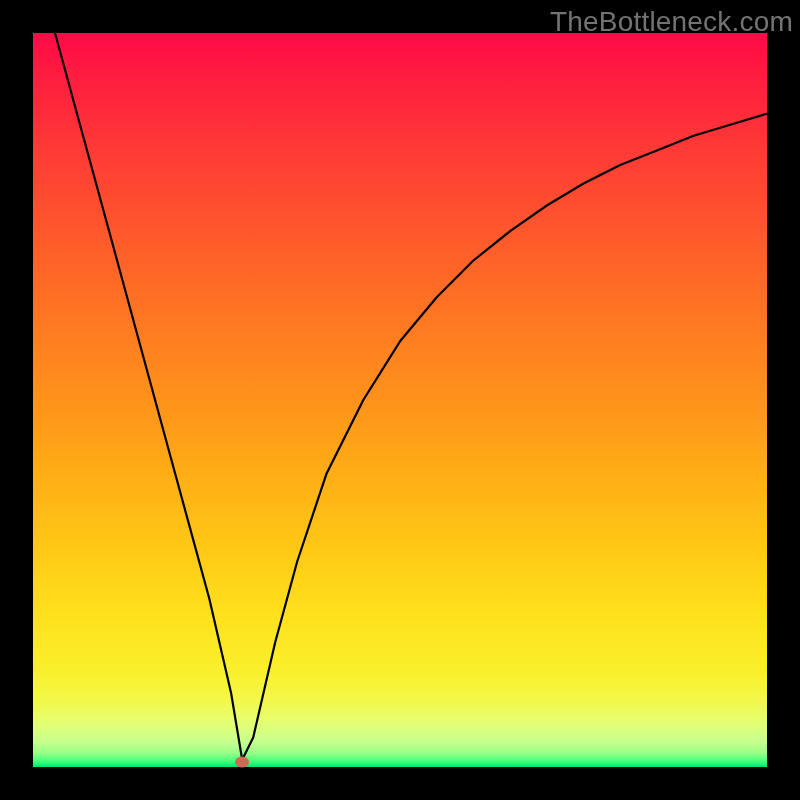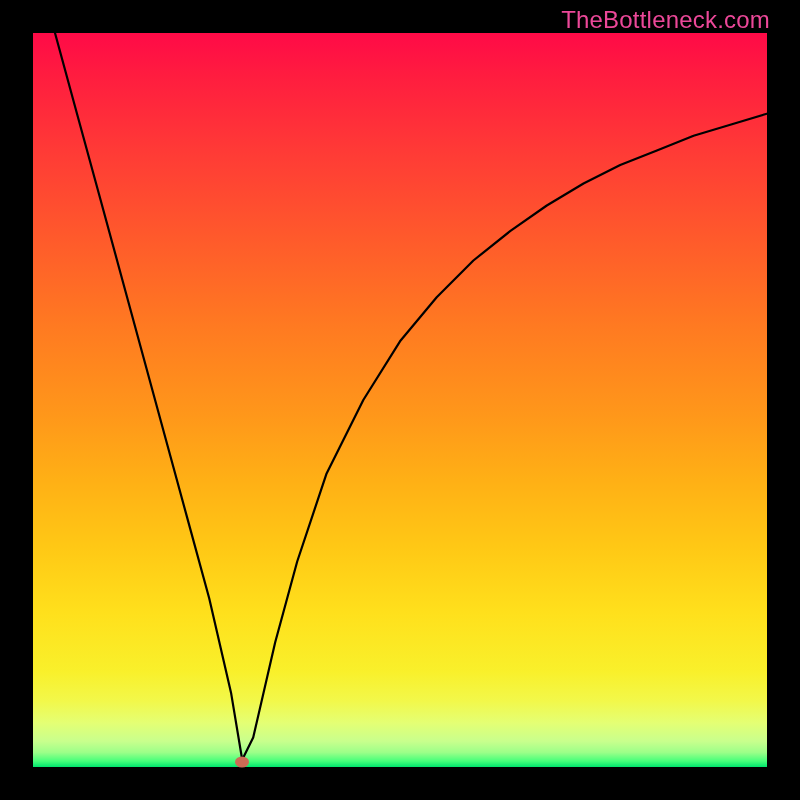--- a/index.html
+++ b/index.html
@@ -40,23 +40,23 @@
       #e4ff74 94%,
       #c8ff8d 96.5%,
       #9dff89 98%,
       #46ff7a 99.2%,
       #00e56d 100%
     );
   }
   .watermark {
     position: absolute;
     top: 6px;
-    right: 30px;
-    color: #ec4899;
-    font-size: 24px;
+    right: 7px;
+    color: #737373;
+    font-size: 28px;
     letter-spacing: 0.2px;
     font-weight: 500;
     user-select: none;
   }
   svg.curve {
     position: absolute;
     left: 0;
     top: 0;
     width: 734px;
     height: 734px;

